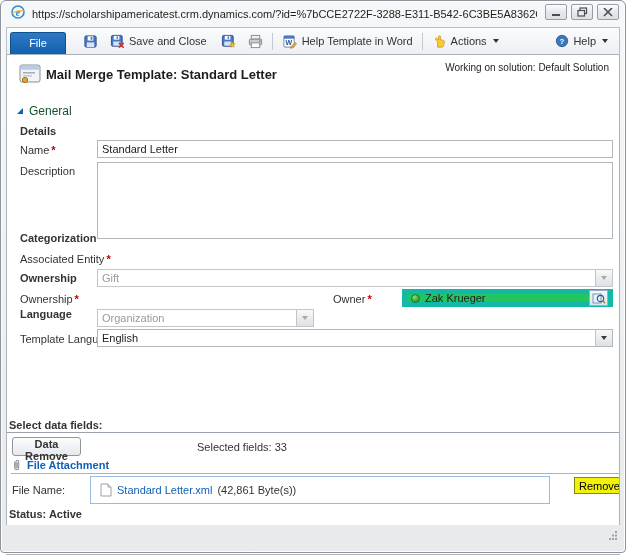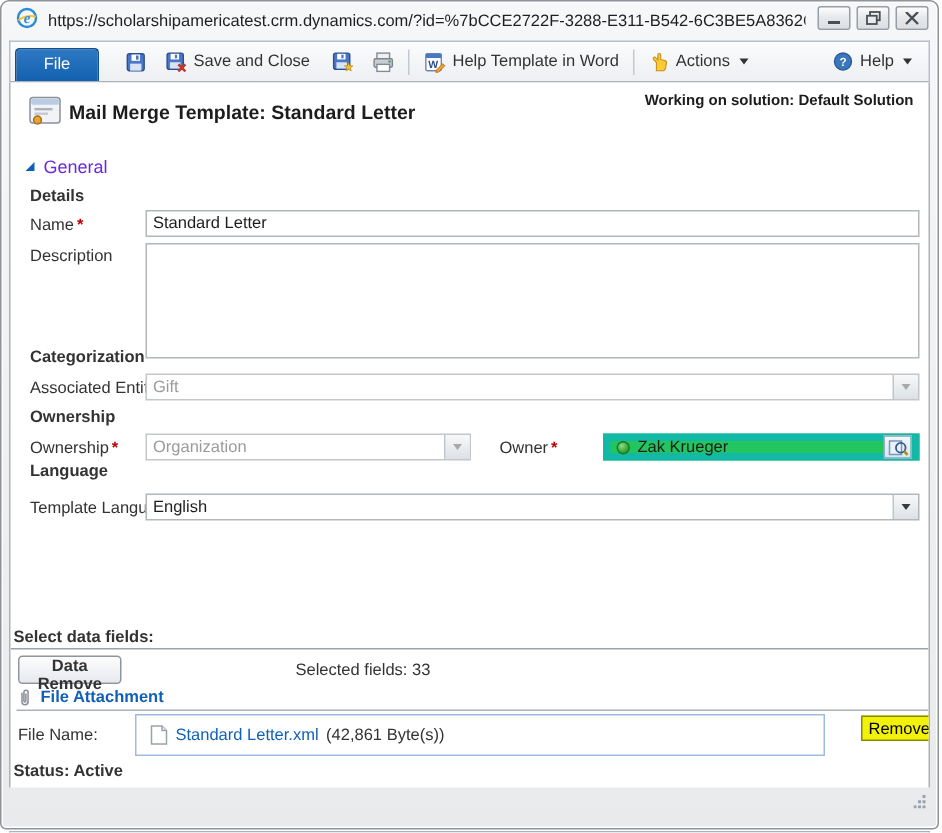--- a/index.html
+++ b/index.html
@@ -29,37 +29,37 @@
   .tb-item { display:flex; align-items:center; gap:4px; font-size:11px; color:#333; padding:2px 3px; cursor:default; }
   .tb-sep { width:1px; height:17px; background:#c3c9d2; margin:0 6px; }
   .caret { width:0; height:0; border-left:3px solid transparent; border-right:3px solid transparent; border-top:4px solid #333; margin-left:2px; }
   .tb-right { margin-left:auto; margin-right:8px; }
 
   
   .content { position:absolute; left:5px; right:5px; top:54px; height:470px;
     background:#fff; border-left:1px solid #aab2bc; border-right:1px solid #aab2bc; overflow:hidden; }
 
   .page-title { position:absolute; left:39px; top:12px; font-size:13px; font-weight:bold; color:#1d1d1d; }
-  .solution { position:absolute; right:10px; top:7px; font-size:10px; font-weight:bold; color:#1d1d1d; }
+  .solution { position:absolute; right:10px; top:7px; font-size:10px; font-weight:normal; color:#1d1d1d; }
 
   .general-hdr { position:absolute; left:9px; top:49px; display:flex; align-items:center; gap:5px;
-    color:#6d28d9; font-size:12px; cursor:default; }
+    color:#14532d; font-size:12px; cursor:default; }
 
   .sec { position:absolute; font-size:11px; font-weight:bold; color:#333; }
   .lbl { position:absolute; font-size:11px; color:#333; }
   .req { color:#c00000; font-weight:bold; margin-left:2px; }
 
   .txt-input { position:absolute; height:18px; border:1px solid #b2b7bc; font-family:Liberation Sans, sans-serif;
     font-size:11px; color:#1d1d1d; padding:1px 4px; background:#fff; }
   textarea.txt-area { position:absolute; border:1px solid #b2b7bc; font-family:"Liberation Sans",sans-serif;
     font-size:11px; resize:none; background:#fff; }
 
   .ddl { position:absolute; height:18px; border:1px solid #b2b7bc; background:#fff; display:flex; align-items:stretch; }
   .ddl-text { flex:1; font-size:11px; color:#1d1d1d; padding:2px 4px; white-space:nowrap; overflow:hidden; }
-  .ddl.disabled { border-color:#c3c7cc; }
+  .ddl.disabled { border-color:#c3c7cc;margin-top:20px; }
   .ddl.disabled .ddl-text { color:#9b9b9b; }
   .ddl-btn { width:17px; border-left:1px solid #c0c5cb; background:linear-gradient(#f7f8f9,#dde1e6);
     display:flex; align-items:center; justify-content:center; }
   .tri { width:0; height:0; border-left:3.5px solid transparent; border-right:3.5px solid transparent; border-top:4px solid #3a3a3a; }
   .ddl.disabled .tri { border-top-color:#a8a8a8; }
 
   .lookup { position:absolute; height:18px; border:5px solid #14b8a6; background:#22c55e; display:flex; align-items:center; padding-left:4px; }
   .presence-dot { width:9px; height:9px; border-radius:50%; background:radial-gradient(circle at 35% 30%, #8ade8a, #2e9e2e 70%); border:1px solid #1d7a1d; }
   .lookup-text { flex:1; font-size:11px; color:#1d1d1d; padding-left:5px; }
   .lookup-btn { width:19px; height:16px; margin-right:0px; border:1px solid #98aecb; background:linear-gradient(#f3f7fc,#dbe6f3);

